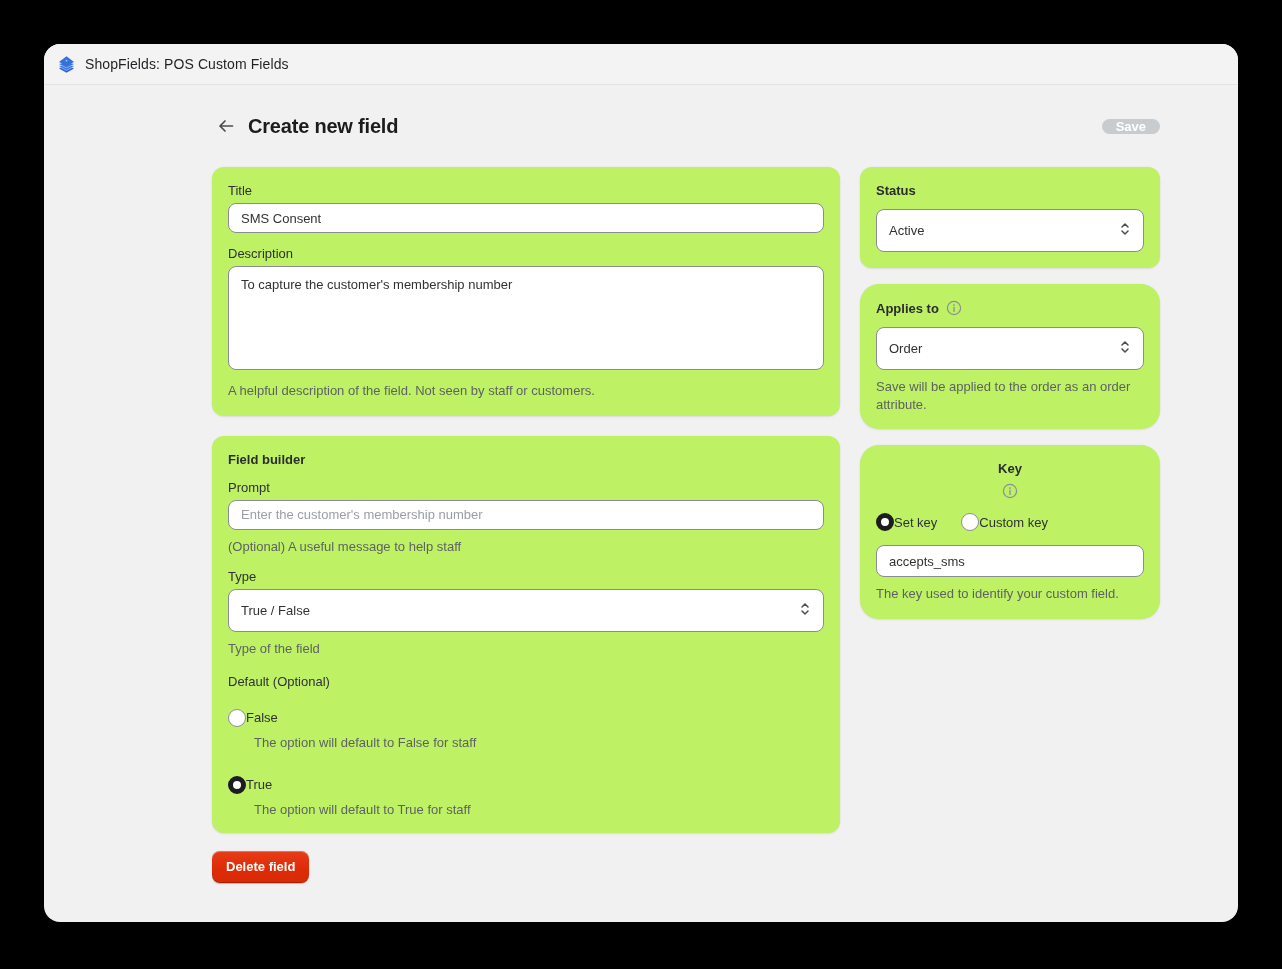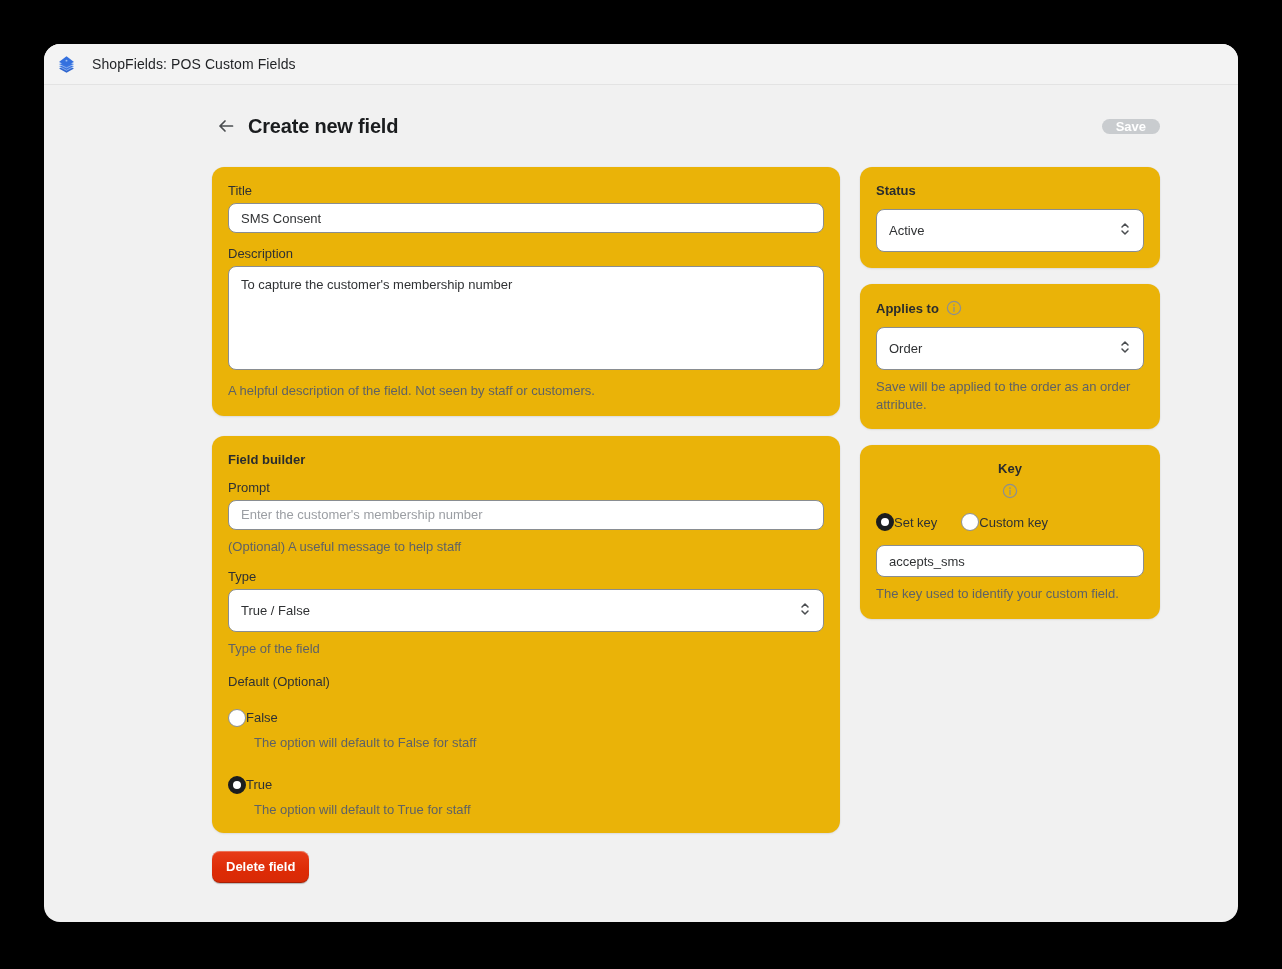--- a/index.html
+++ b/index.html
@@ -17,21 +17,21 @@
     border-radius: 16px;
     overflow: hidden;
   }
   .topbar {
     height: 41px;
     background: #f3f3f3;
     border-bottom: 1px solid #e3e3e3;
     display: flex;
     align-items: center;
     padding: 0 12px;
-    gap: 15px;
+    gap: 8px;
   }
   .topbar-title {
     font-size: 14px;
     font-weight: 500;
     color: #1f2124;
     letter-spacing: .1px;
   }
   .content {
     padding: 26px 78px 0 168px;
   }
@@ -67,21 +67,21 @@
     cursor: default;
   }
   .grid {
     display: grid;
     grid-template-columns: 628px 300px;
     column-gap: 20px;
     margin-top: 26px;
     align-items: start;
   }
   .card {
-    background: #eab308;
+    background: #bef264;
     border-radius: 12px;
     box-shadow: 0 1px 2px rgba(0,0,0,.08), 0 0 0 .5px rgba(0,0,0,.03);
     padding: 16px;
   }
   .mb20 { margin-bottom: 20px; }
   .field-label {
     display: block;
     font-size: 13px;
     color: #2f3133;
     margin-bottom: 5px;
@@ -159,21 +159,21 @@
     box-shadow: inset 0 1px 0 rgba(255,255,255,.28), inset 0 -1px 0 rgba(0,0,0,.22), 0 .5px 1px rgba(0,0,0,.25);
     color: #ffffff;
     font-size: 13px;
     font-weight: 700;
     font-family: inherit;
     height: 32px;
     padding: 0 14px;
     border-radius: 8px;
     cursor: pointer;
   }
-  .side-card + .side-card { margin-top: 16px; }
+  .side-card + .side-card { margin-top: 16px; border-radius: 19px; }
   .key-radios {
     display: flex; align-items: center; gap: 24px;
     margin: 14px 0 14px;
   }
   .default-block { margin-top: 16px; }
   .default-option + .default-option { margin-top: 26px; }
   .info-icon { display: inline-flex; }
 </style>
 </head>
 <body>

